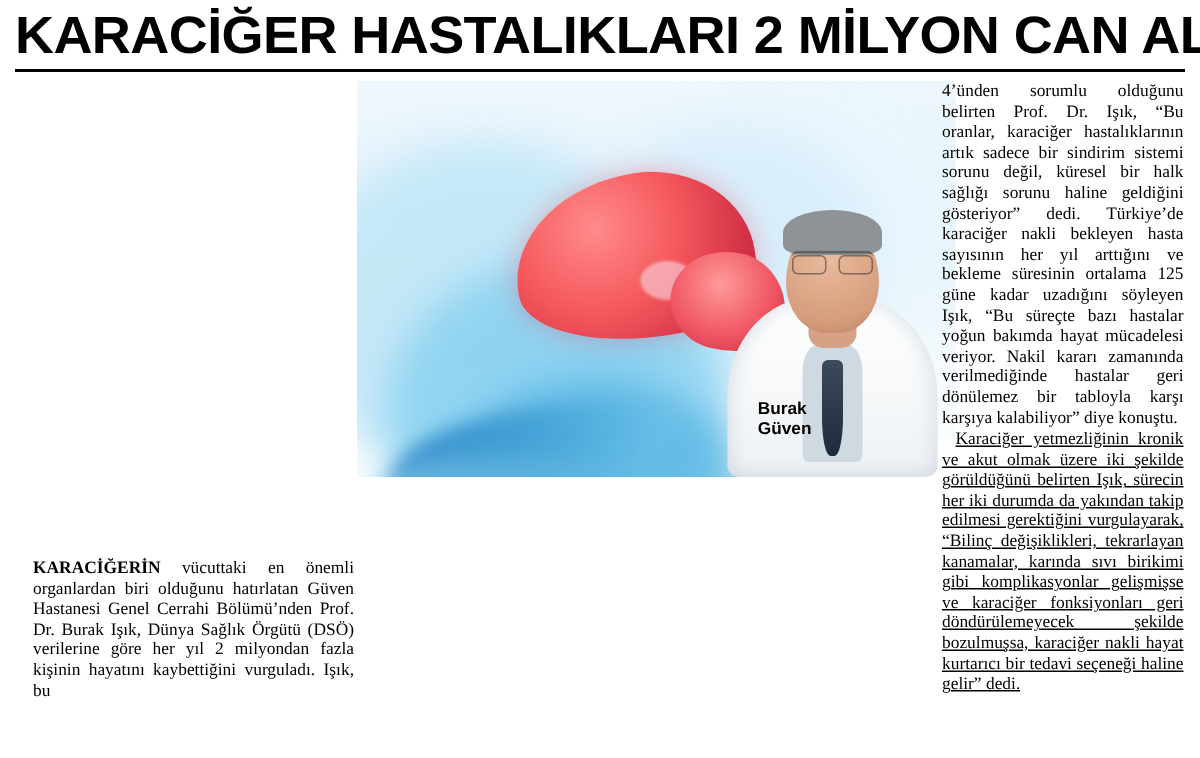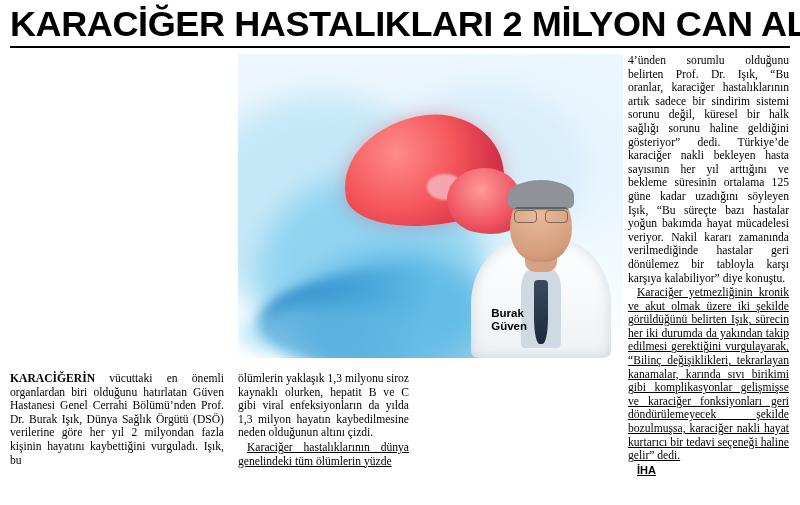--- a/index.html
+++ b/index.html
@@ -49,23 +49,24 @@
     width: 780px;
     height: 440px;
   }
 
   
   .photo {
     position: absolute;
     left: 228px;
     top: 0px;
     width: 385px;
-    height: 304px;
+    height: 264px;
     overflow: hidden;
     background: linear-gradient(180deg,#eef7fd 0%, #e6f3fb 35%, #f2fafd 70%, #ffffff 100%);
+    padding-left: 14px;
   }
   
   .plume {
     position: absolute;
     border-radius: 50%;
     filter: blur(14px);
     opacity: 0.85;
   }
   .p1 { left:-40px; top:40px; width:250px; height:230px; background:#bfe6f7; }
   .p2 { left:20px;  top:120px; width:230px; height:200px; background:#7fcdef; opacity:0.75;}
@@ -207,21 +208,21 @@
   .col {
     position: absolute;
     font-size: 11.6px;
     line-height: 13.6px;
     text-align: justify;
     color: #000;
   }
   .col p { margin: 0 1px 1px 0; text-indent: 0; }
   .col p + p { text-indent: 9px; text-decoration: underline; }
   .col1 {
-    left: 0px;
+    left: 12px;
     top: 318px;
     width: 215px;
   }
   .col2 {
     left: 228px;
     top: 318px;
     width: 172px;
   }
   .col3 {
     left: 618px;
@@ -276,25 +277,20 @@
       <div class="photo-caption">
         <div>Burak</div>
         <div>Güven</div>
       </div>
     </div>
 
     <div class="col col1">
       <p><span class="lead">KARACİĞERİN</span><span> vücuttaki en önemli organlardan biri olduğunu hatırlatan Güven Hastanesi Genel Cerrahi Bölümü’nden Prof. Dr. Burak Işık, Dünya Sağlık Örgütü (DSÖ) verilerine göre her yıl 2 milyondan fazla kişinin hayatını kaybettiğini vurguladı. Işık, bu</span></p>
     </div>
 
-    <div class="col col2">
-      <p>ölümlerin yaklaşık 1,3 milyonu siroz kaynaklı olurken, hepatit B ve C gibi viral enfeksiyonların da yılda 1,3 milyon hayatın kaybedilmesine neden olduğunun altını çizdi.</p>
-      <p>Karaciğer hastalıklarının dünya genelindeki tüm ölümlerin yüzde</p>
-    </div>
 
     <div class="col col3">
       <p>4’ünden sorumlu olduğunu belirten Prof. Dr. Işık, “Bu oranlar, karaciğer hastalıklarının artık sadece bir sindirim sistemi sorunu değil, küresel bir halk sağlığı sorunu haline geldiğini gösteriyor” dedi. Türkiye’de karaciğer nakli bekleyen hasta sayısının her yıl arttığını ve bekleme süresinin ortalama 125 güne kadar uzadığını söyleyen Işık, “Bu süreçte bazı hastalar yoğun bakımda hayat mücadelesi veriyor. Nakil kararı zamanında verilmediğinde hastalar geri dönülemez bir tabloyla karşı karşıya kalabiliyor” diye konuştu.</p>
       <p>Karaciğer yetmezliğinin kronik ve akut olmak üzere iki şekilde görüldüğünü belirten Işık, sürecin her iki durumda da yakından takip edilmesi gerektiğini vurgulayarak, “Bilinç değişiklikleri, tekrarlayan kanamalar, karında sıvı birikimi gibi komplikasyonlar gelişmişse ve karaciğer fonksiyonları geri döndürülemeyecek şekilde bozulmuşsa, karaciğer nakli hayat kurtarıcı bir tedavi seçeneği haline gelir” dedi.</p>
-      <p class="agency">İHA</p>
     </div>
 
   </div>
 </div>
 
 </body></html>

